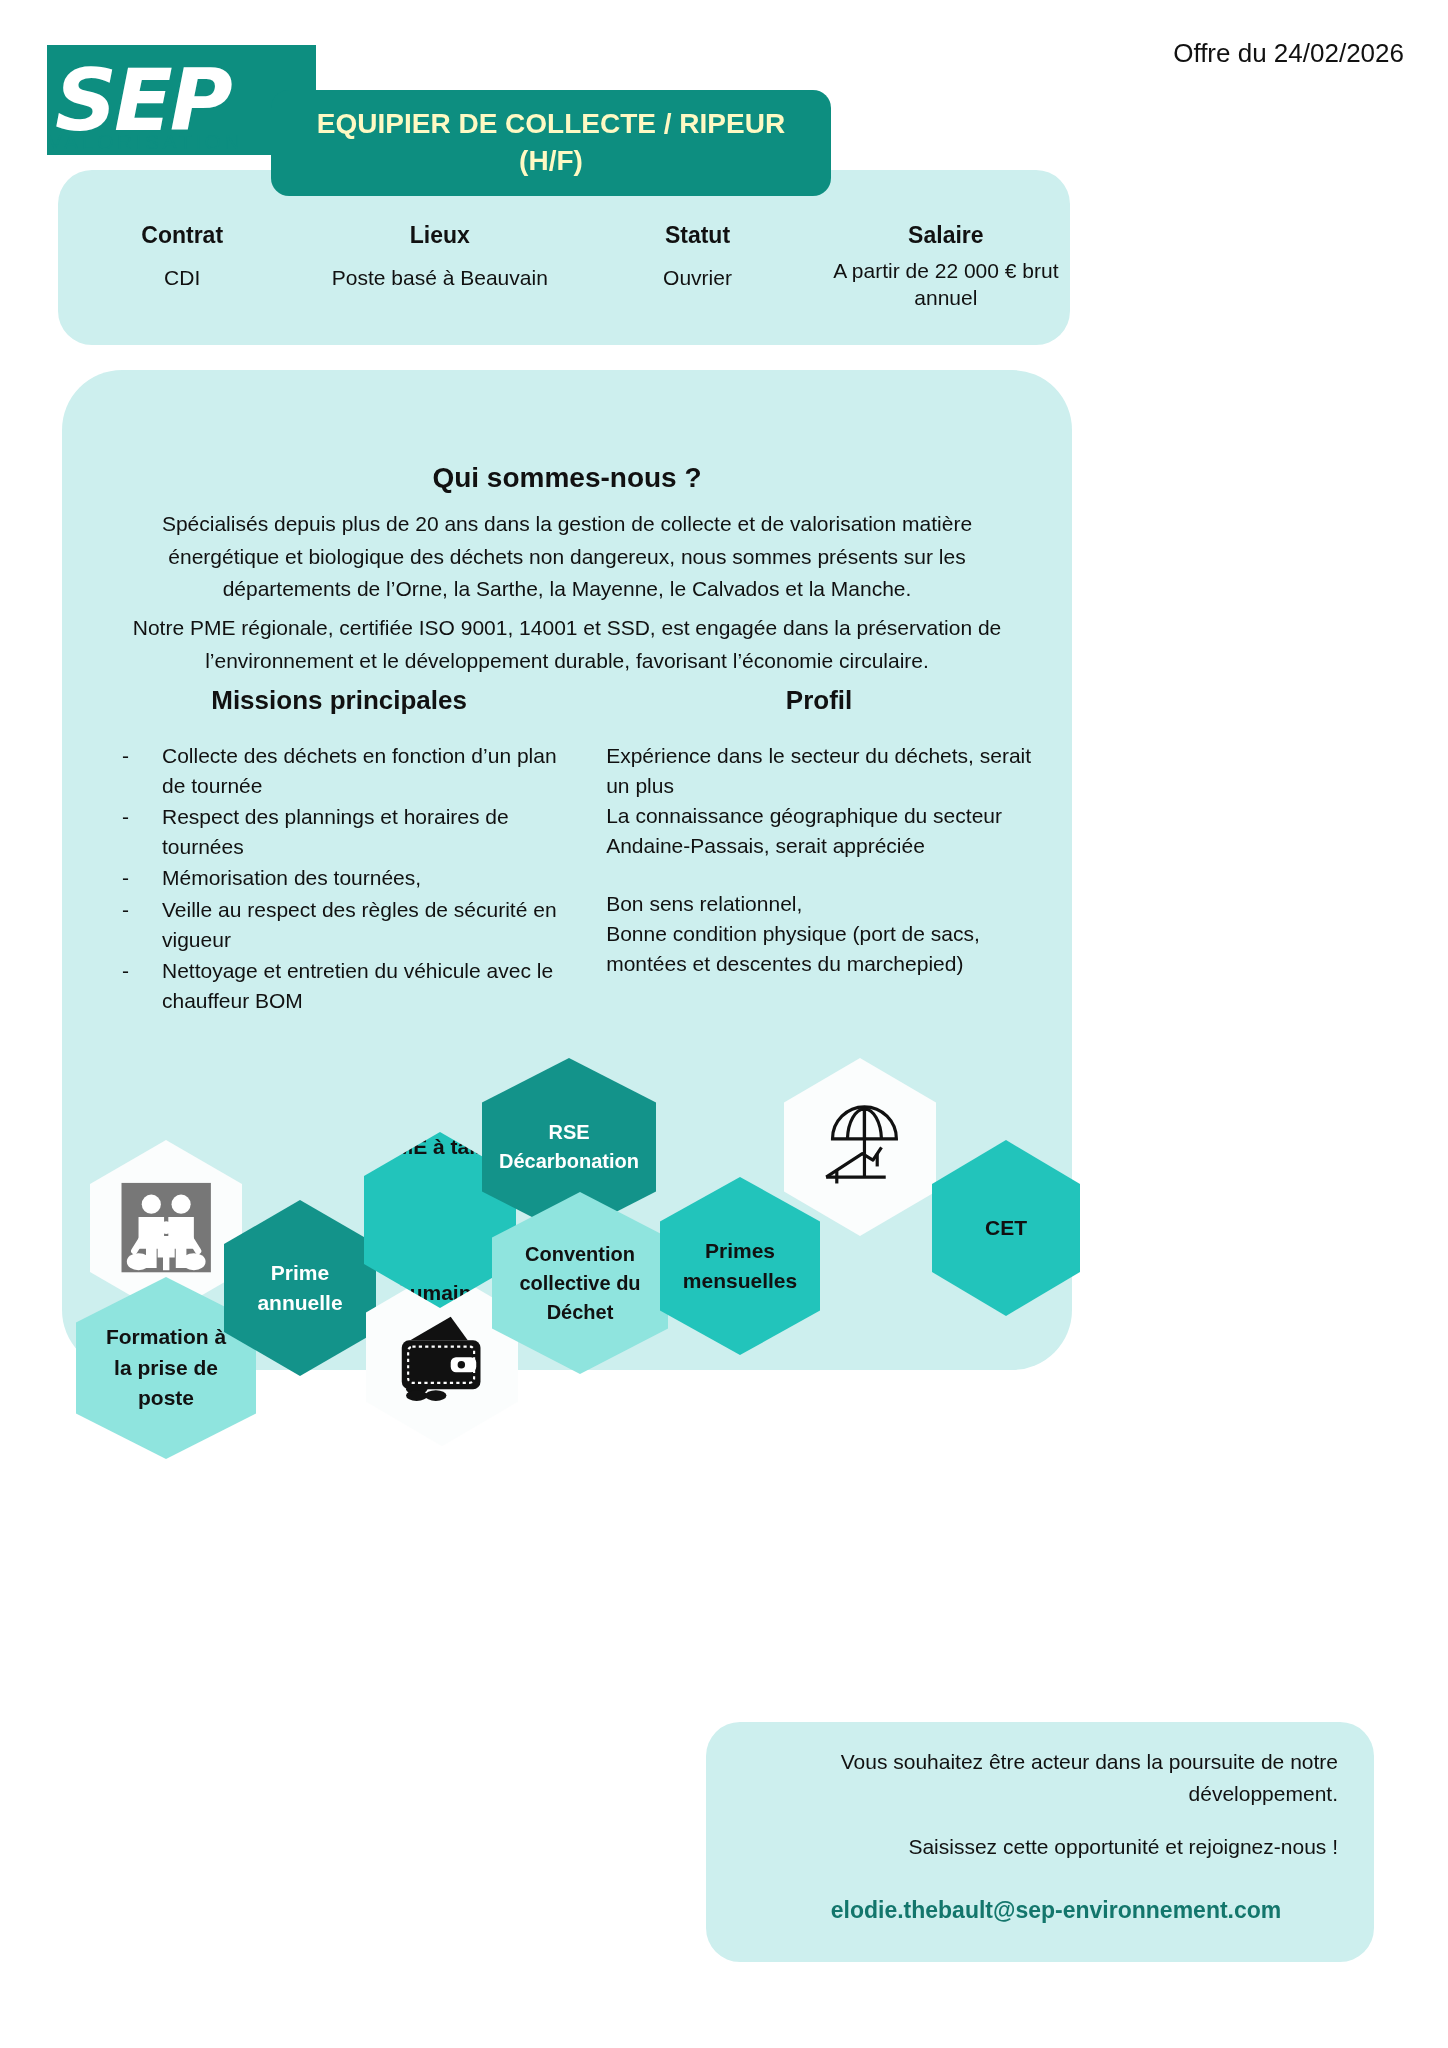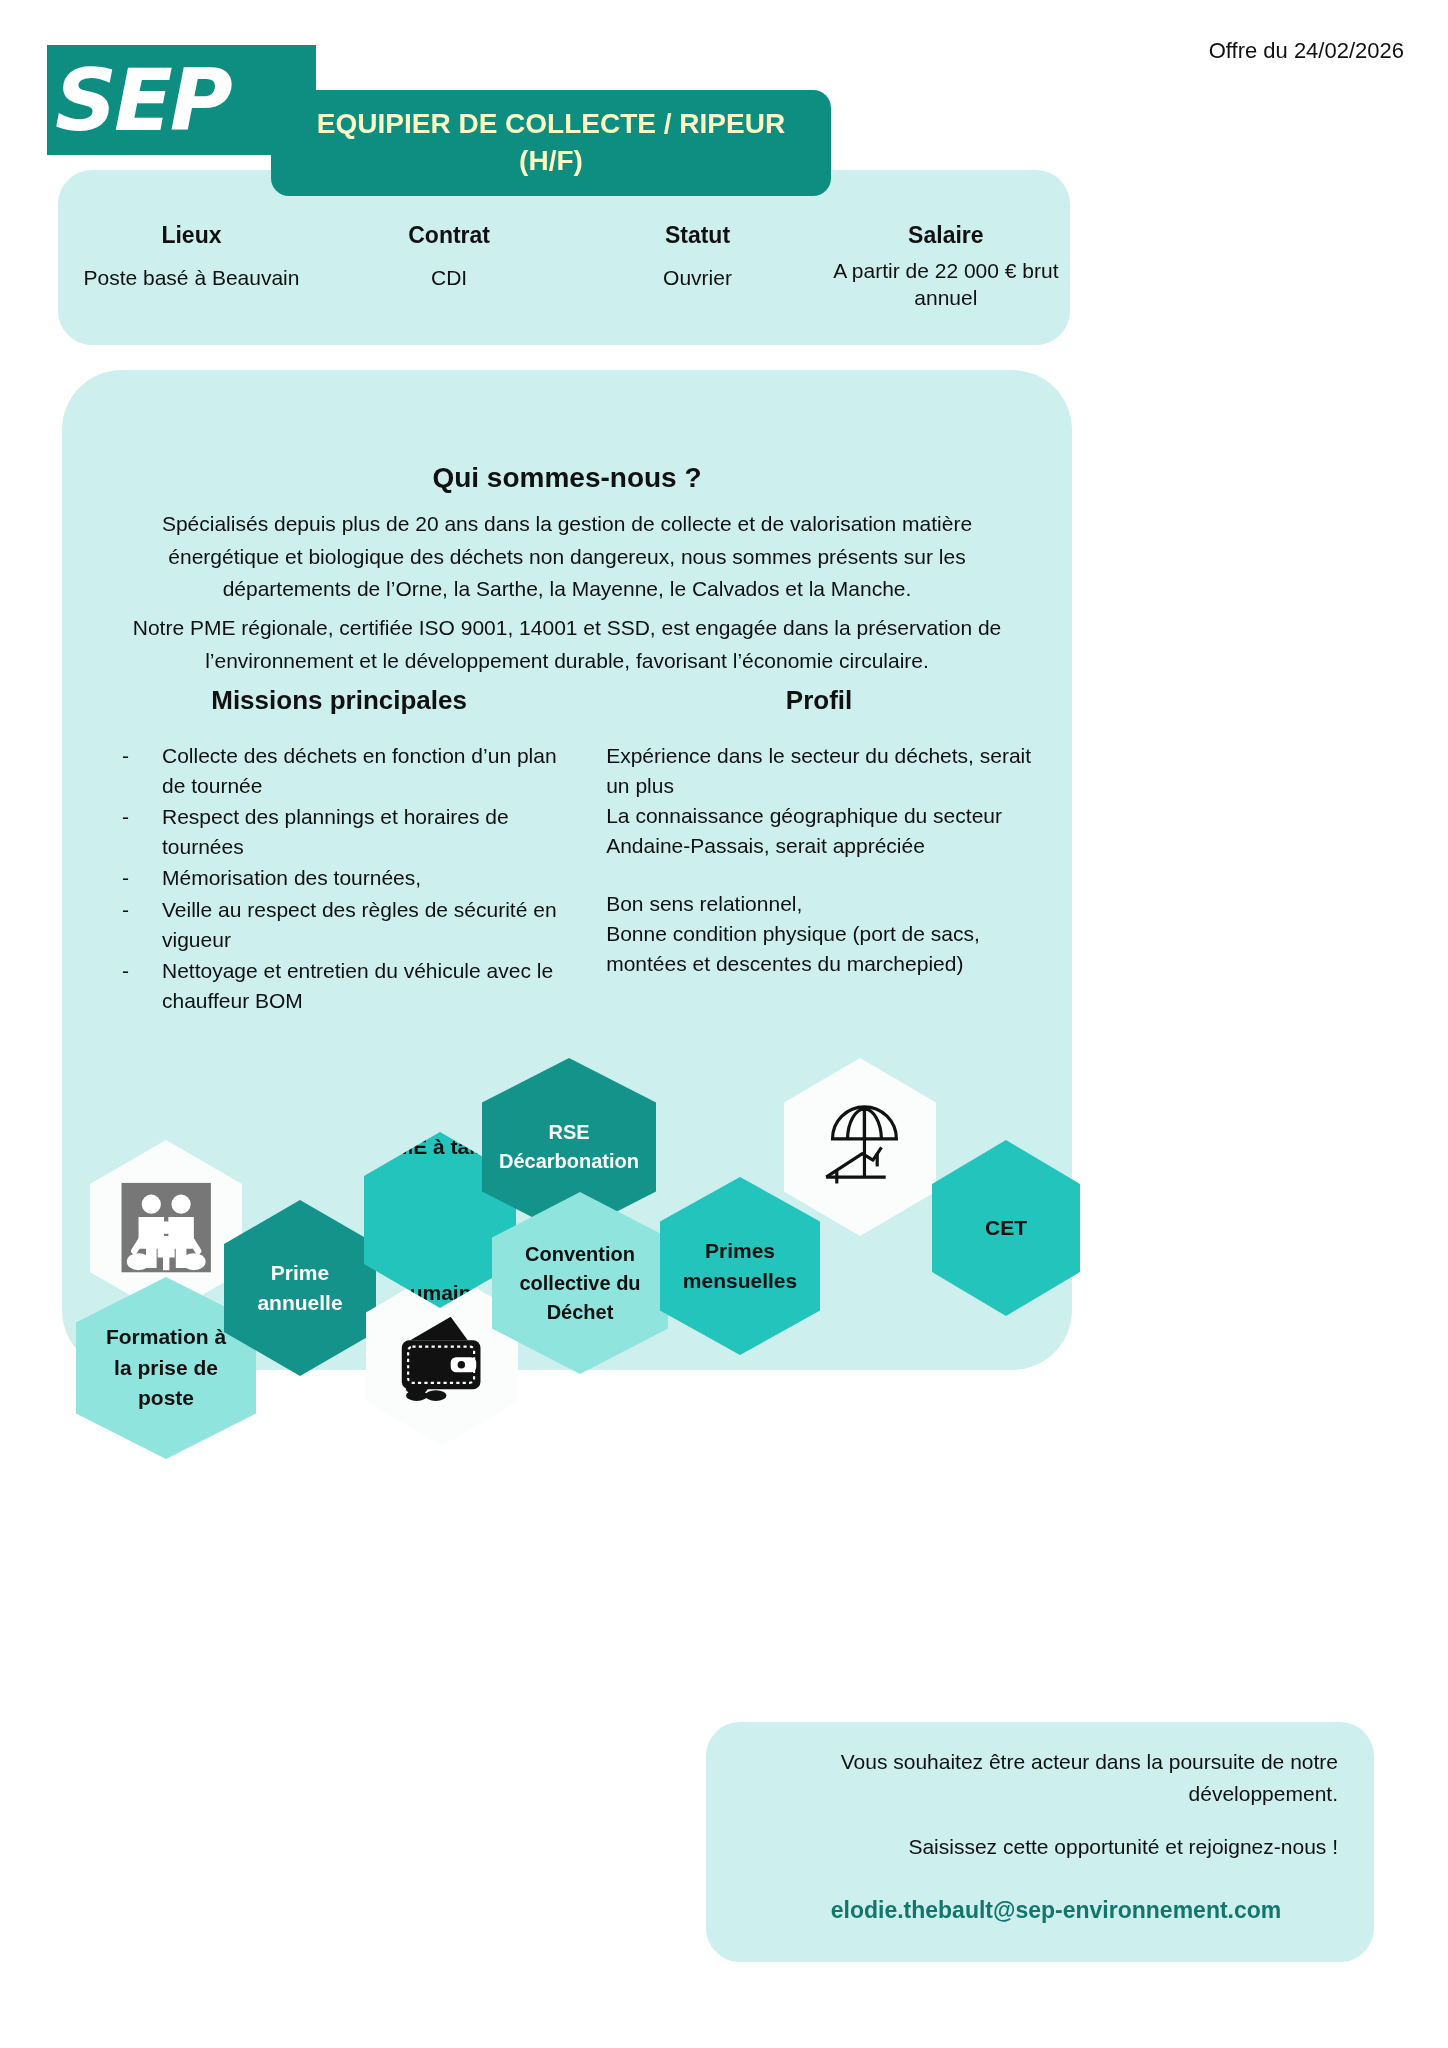--- a/index.html
+++ b/index.html
@@ -31,21 +31,21 @@
     font-size:86px; letter-spacing:-3px; line-height:1;
     color:#ffffff;
   }
   #logo-valorisation {
     position:absolute; left:48px; top:130px;
     font-size:21px; letter-spacing:3.6px; color:#0d8e80;
     font-family:"Liberation Sans", sans-serif; font-weight:400;
   }
   #offer-date {
     position:absolute; right:44px; top:38px;
-    font-size:22px; color:#111; font-weight:400;
+    font-size:26px; color:#111; font-weight:400;
   }
 
   
   #title-banner {
     position:absolute; left:271px; top:90px; width:560px; height:106px;
     background:#0d8e80; border-radius:18px;
     display:flex; flex-direction:column; align-items:center; justify-content:center;
     color:#fef9c3; font-weight:bold; font-size:28px; line-height:1.32;
     z-index:4;
   }
@@ -145,27 +145,27 @@
 
 <div id="offer-date">Offre du 24/02/2026</div>
 
 <div id="title-banner">
   <div>EQUIPIER DE COLLECTE / RIPEUR</div>
   <div>(H/F)</div>
 </div>
 
 <div id="info-bar">
   <div id="info-cols">
+    <div class="info-col">
+      <div class="ic-label">Contrat</div>
+      <div class="ic-value">CDI</div>
+    </div>
     <div class="info-col" id="col-lieux">
       <div class="ic-label">Lieux</div>
       <div class="ic-value">Poste basé à Beauvain</div>
-    </div>
-    <div class="info-col">
-      <div class="ic-label">Contrat</div>
-      <div class="ic-value">CDI</div>
     </div>
     <div class="info-col">
       <div class="ic-label">Statut</div>
       <div class="ic-value">Ouvrier</div>
     </div>
     <div class="info-col" id="col-salaire">
       <div class="ic-label">Salaire</div>
       <div class="ic-value">A partir de 22 000 € brut annuel</div>
     </div>
   </div>

